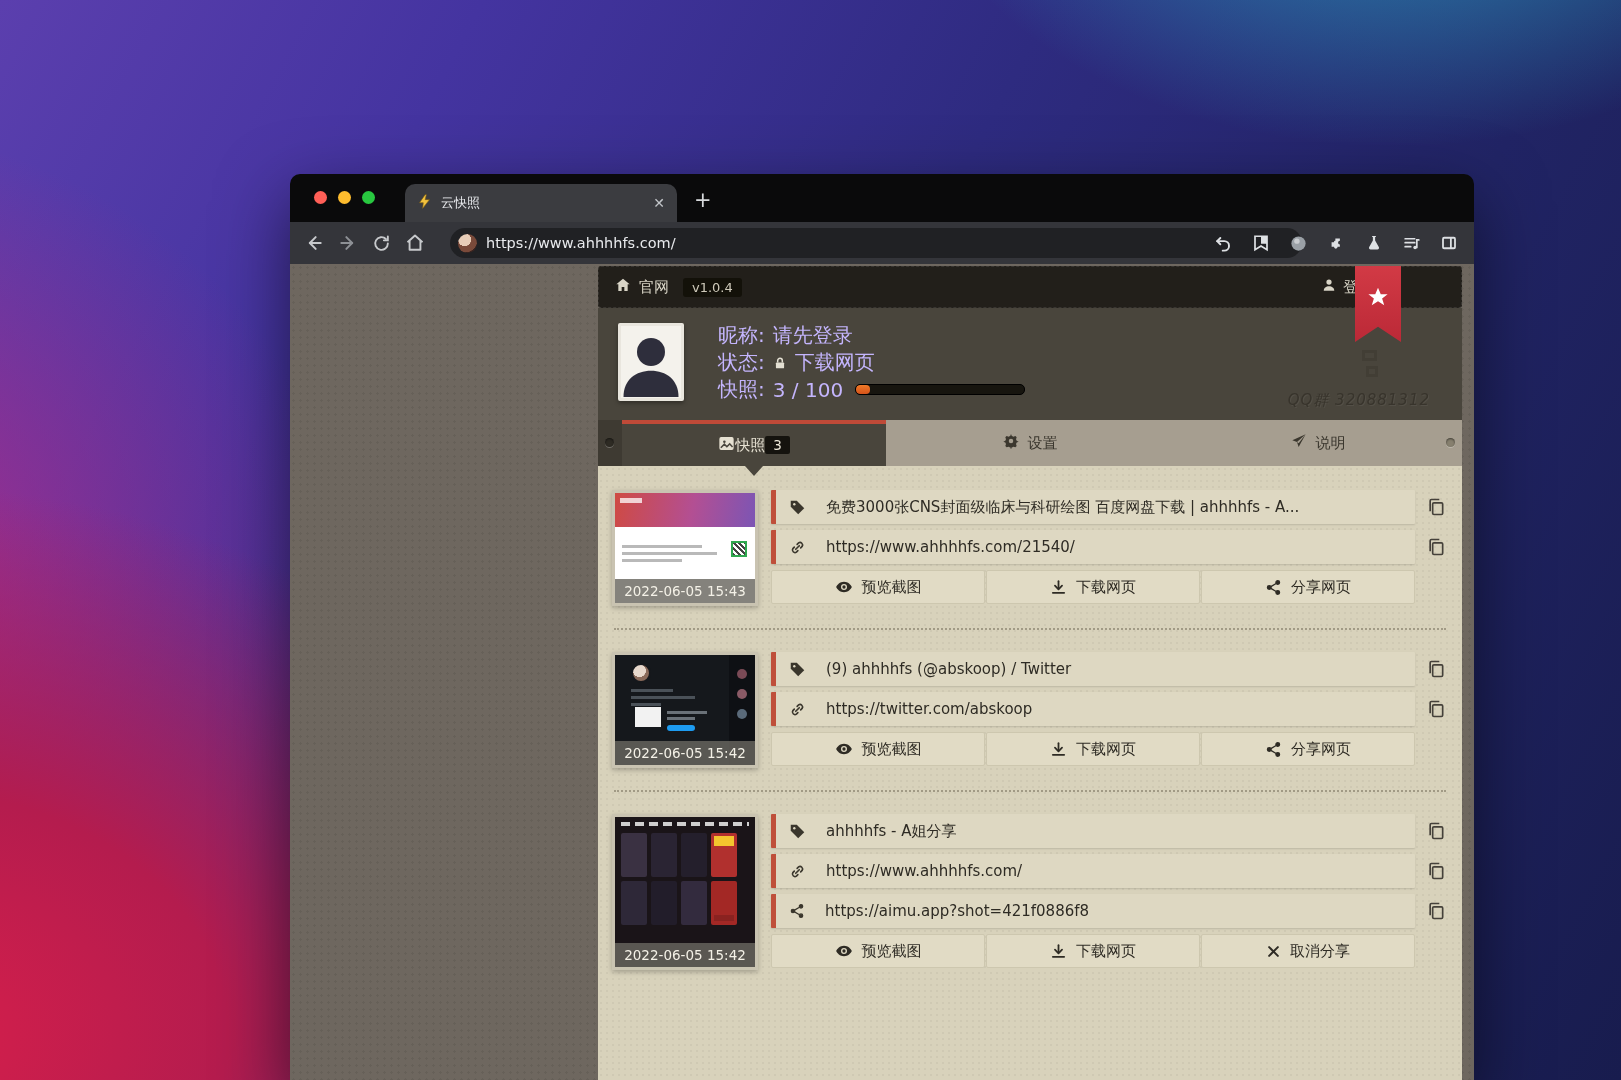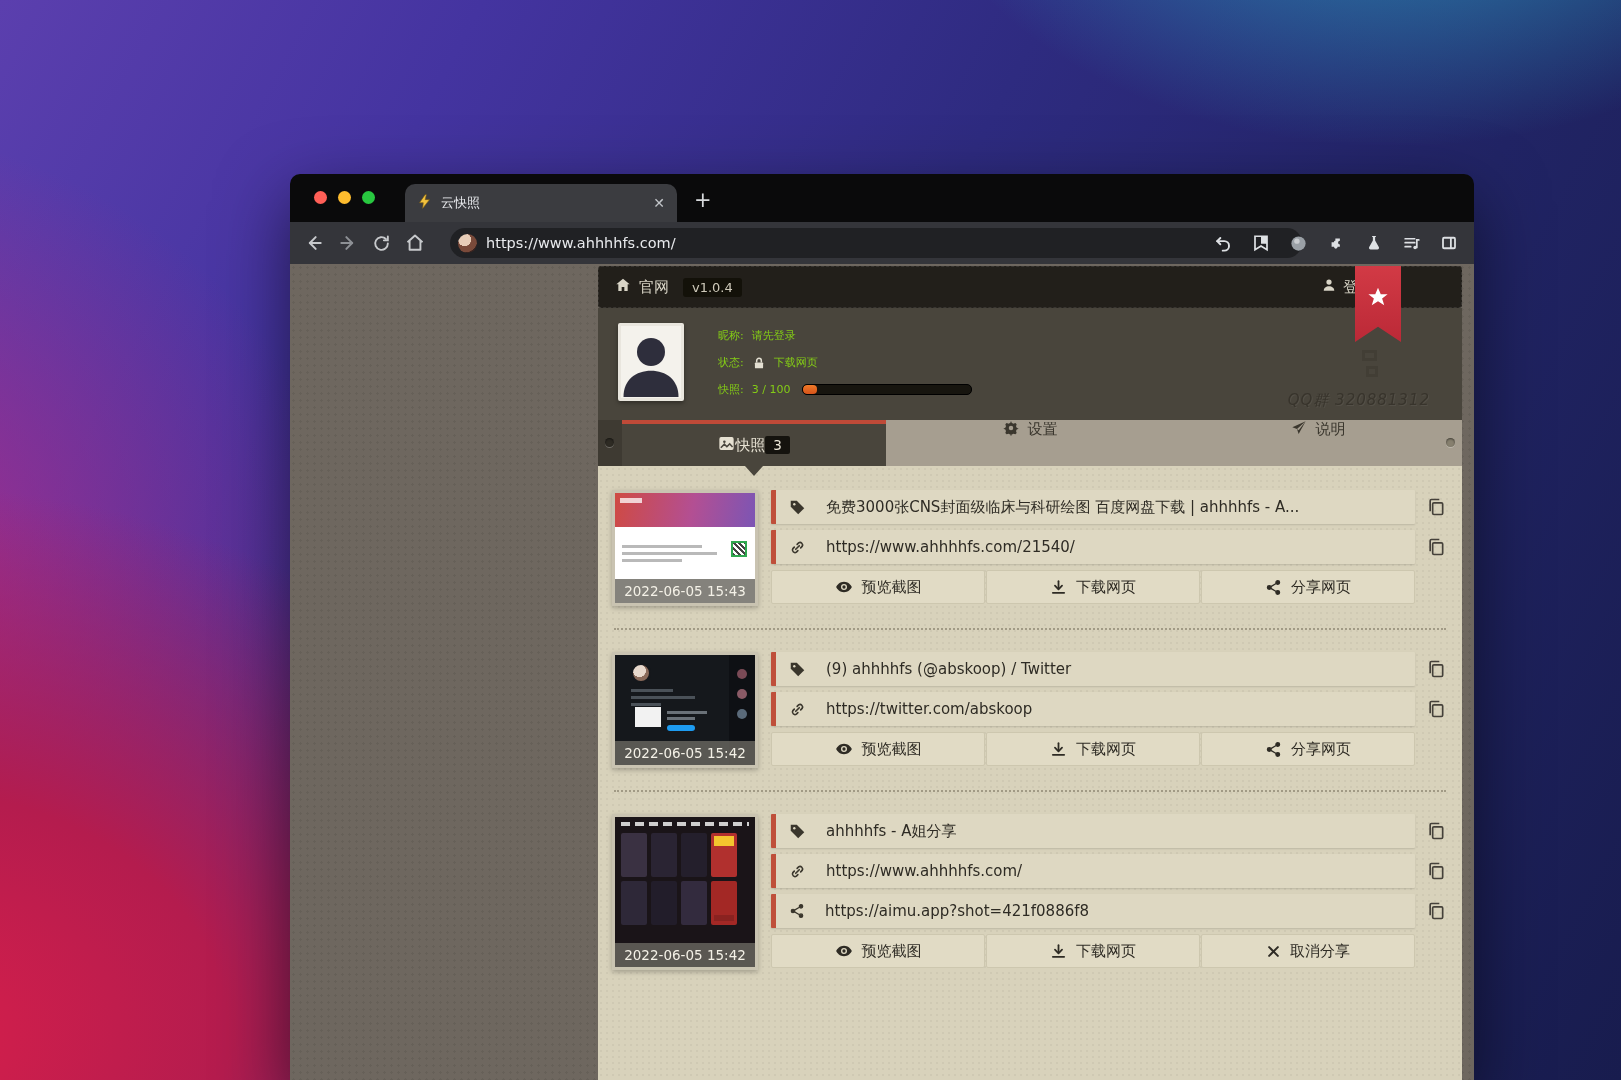--- a/index.html
+++ b/index.html
@@ -58,41 +58,41 @@
   .ribbon { position:absolute; left:757px; top:0; width:46px; height:76px; z-index:5;
     background:linear-gradient(180deg,#d23a45,#bb2937);
     clip-path:polygon(0 0,100% 0,100% 100%,50% 80%,0 100%);
     display:flex; justify-content:center; box-shadow:0 3px 6px rgba(0,0,0,.3); }
   .ribbon svg { margin-top:20px; }
 
   
   .user-panel { position:relative; height:112px; background:#49453c; padding:14px 0 0 20px; }
   .avatar { position:absolute; left:20px; top:15px; width:66px; height:78px; background:#f4f2ec;
     border:3px solid #e9e6de; border-radius:2px; overflow:hidden; box-shadow:0 2px 4px rgba(0,0,0,.35); }
-  .uinfo { margin-left:100px; color:#84cc16; font-size:11px; }
+  .uinfo { margin-left:100px; color:#c4b5fd; font-size:20px; }
   .uinfo .row { height:27px; display:flex; align-items:center; gap:8px; }
   .lockic { display:flex; color:#e3dfd2; }
   .progress { width:170px; height:11px; background:#17150f; border-radius:5px; border:1px solid #000;
     overflow:hidden; margin-left:4px; }
   .progress-fill { width:8%; height:100%; background:linear-gradient(180deg,#f07a28,#d5531a); border-radius:4px; }
   .watermark { position:absolute; right:32px; bottom:10px; font-size:15px; font-style:italic;
     color:#38342c; text-shadow:1px 1px 0 rgba(255,255,255,.06); letter-spacing:1px; }
   .qrmark { position:absolute; right:66px; bottom:40px; width:34px; height:30px; opacity:.45; }
   .qrmark div { position:absolute; border:3px solid #3b372e; }
   .qrmark .a { left:0; top:0; width:15px; height:11px; }
   .qrmark .b { left:4px; top:16px; width:12px; height:11px; }
 
   
   .tabbar { position:relative; height:46px; display:flex; }
   .tb-lead { width:24px; background:#3e3a32; position:relative; }
   .tab-active { width:264px; background:#49453c; border-top:4px solid #bf4a38; color:#e6e1d2;
     display:flex; align-items:center; justify-content:center; font-size:15px; }
   .tab-badge { background:#15130e; color:#ece7d8; font-size:13.5px; padding:1px 8px; border-radius:2px; }
   .tb-rest { flex:1; background:#a69e90; display:flex; position:relative; }
-  .tab-idle { flex:1; display:flex; justify-content:center; gap:9px;
+  .tab-idle { flex:1; display:flex; align-items:center; justify-content:center; gap:9px;
     color:#3b372e; font-size:15px; }
   .rivet { position:absolute; top:18px; width:9px; height:9px; border-radius:50%;
     background:#87806f; box-shadow:inset 0 1px 2px rgba(0,0,0,.5), 0 1px 0 rgba(255,255,255,.25); }
   .rivet.left { left:7px; background:#2e2b24; }
   .rivet.right { right:7px; }
   .caret { position:absolute; left:147px; top:46px; width:0; height:0; z-index:4;
     border-left:9px solid transparent; border-right:9px solid transparent; border-top:10px solid #49453c; }
 
   
   .content { background-color:#d8d2bb; min-height:620px; padding:24px 14px 14px;

